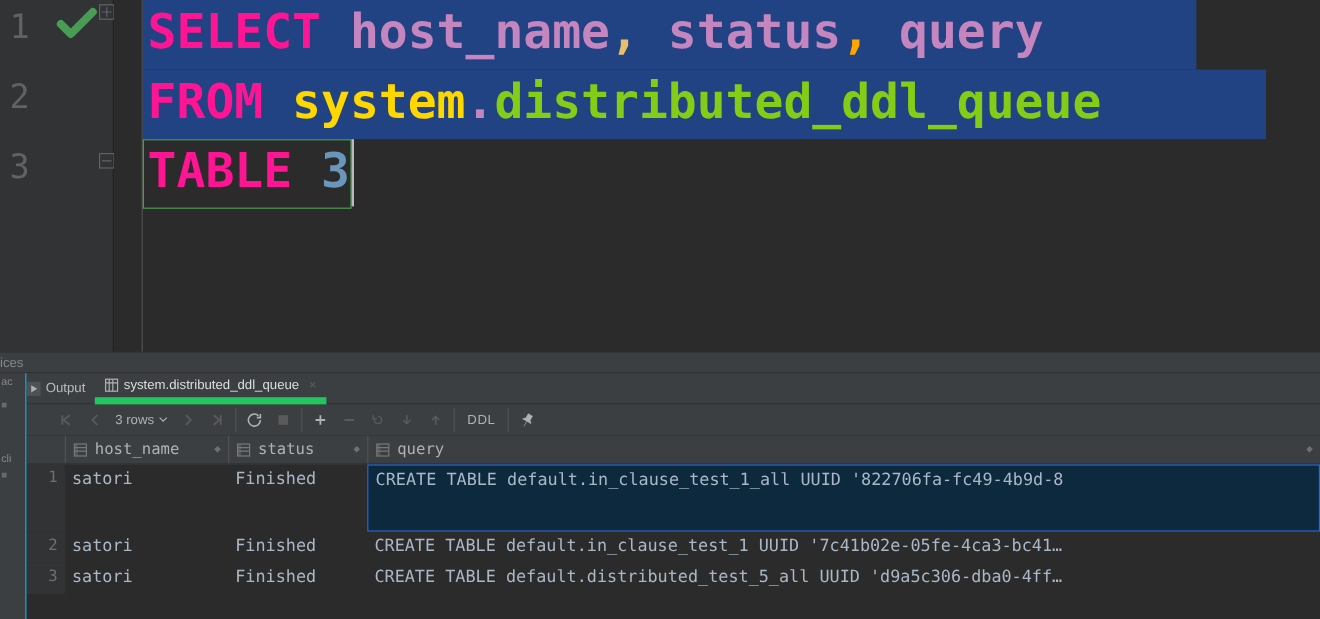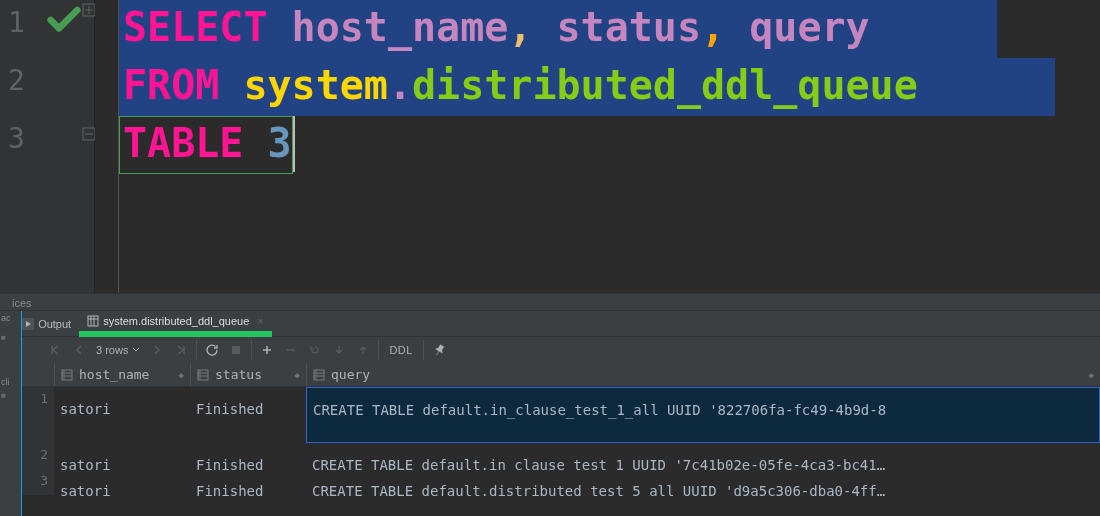--- a/index.html
+++ b/index.html
@@ -16,21 +16,21 @@
   .margin-line { position:absolute; left:23px; top:0; bottom:0; width:1px; background:#515151; }
   .sel { position:absolute; background:#214283; }
   .sel1 { left:24px; top:0; width:878px; height:58px; }
   .sel2 { left:24px; top:58px; width:936px; height:58px; }
   .green-box { position:absolute; left:24px; top:116px; width:174px; height:58px; border:1px solid #499C54; pointer-events:none; }
   .code-line { position:absolute; left:28px; font-size:40px; font-family:Menlo,Consolas,monospace; font-weight:bold; white-space:pre; }
   .cl1 { top:4px; } .cl2 { top:62px; } .cl3 { top:120px; }
   .kw-pink { color:#FF1493; } .id-purple { color:#C586C0; } .punct-yellow{color:#E8BF6A;} .punct-orange{color:#FFA500;} .ns-yellow{color:#FFD700;} .tbl-cyan{color:#84cc16;} .num{color:#6897BB;}
   .caret { position:absolute; left:198px; top:116px; width:2px; height:56px; background:#BBBBBB; }
   
-  .ices-strip { height:18px; background:#3C3F41; border-top:1px solid #323232; border-bottom:1px solid #323232; font-size:11px; color:#888; padding-left:12px; line-height:18px; font-family:"Segoe UI",sans-serif;}
+  .ices-strip { height:18px; background:#3C3F41; border-top:1px solid #323232; border-bottom:1px solid #323232; font-size:11px; color:#888; padding-left:0px; line-height:18px; font-family:"Segoe UI",sans-serif;}
   
   .tabs-row { height:26px; background:#3C3F41; display:flex; align-items:center; font-family:"Segoe UI",sans-serif; font-size:11px; color:#888; border-bottom:1px solid #323232; padding-left:0px;}
   .dbl-arrow { padding:0 4px; color:#AFB1B3; }
   .tab { display:flex; align-items:center; padding:0 8px; height:26px; gap:4px; color:#BBBBBB; }
   .tab.active { border-bottom:6px solid #22c55e; color:#DDD; }
   .tab .x { color:#5E6060; padding-left:4px;}
   
   .toolbar { height:26px; background:#3C3F41; display:flex; align-items:center; font-family:"Segoe UI",sans-serif; font-size:11px; color:#888; padding-left:44px; gap:2px; }
   .tool { width:22px; height:22px; display:flex; align-items:center; justify-content:center; color:#AFB1B3; }
   .tool.disabled { color:#5A5A5A; }
@@ -45,21 +45,21 @@
   .grid-header { display:flex; height:24px; background:#3C3F41; font-size:13px; color:#AFB1B3; align-items:center; border-bottom:1px solid #323232;}
   .gh-gutter { width:32px; }
   .gh-col { display:flex; align-items:center; gap:6px; padding:0 6px; border-left:1px solid #515151; height:100%; position:relative; }
   .gh-host { width:136px; } .gh-status { width:116px; } .gh-query { flex:1; }
   .sort-icon { position:absolute; right:6px; color:#707070; font-size:9px; }
   
   .grid-row { display:flex; align-items:center; font-size:14px; color:#A9B7C6; border-bottom:0px; }
   .grid-row.tall { height:56px; }
   .grid-row.short { height:26px; }
   .gr-gutter { width:32px; text-align:right; padding-right:6px; color:#707070; font-size:13px; background:#313335; align-self:stretch; display:flex; align-items:flex-start; justify-content:flex-end; padding-top:4px; }
-  .gr-cell { padding:14px 6px; border-left:0px; align-self:stretch; display:flex; align-items:flex-start; overflow:hidden; white-space:nowrap; }
+  .gr-cell { padding:4px 6px; border-left:0px; align-self:stretch; display:flex; align-items:flex-start; overflow:hidden; white-space:nowrap; }
   .c-host { width:136px; } .c-status { width:116px; } .c-query { flex:1; }
   .cell-sel { border:1px solid #2F65CA; background:#0D293E;text-align:center; }
   
   .micro-icon { display:inline-flex; }
 </style>
 </head>
 <body>
 
 <div class="editor">
   <div class="gutter">

